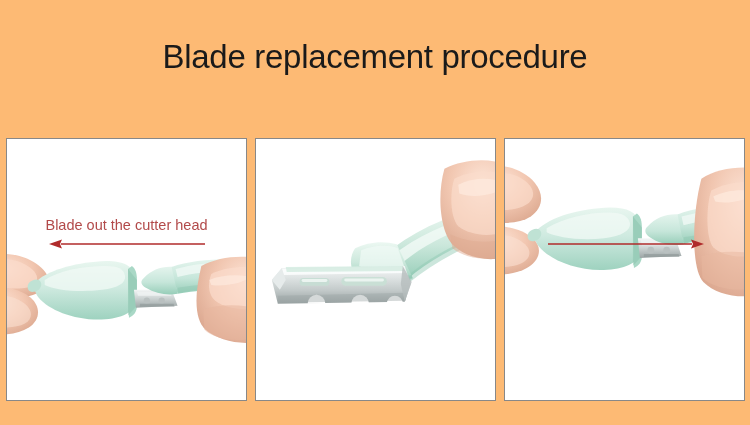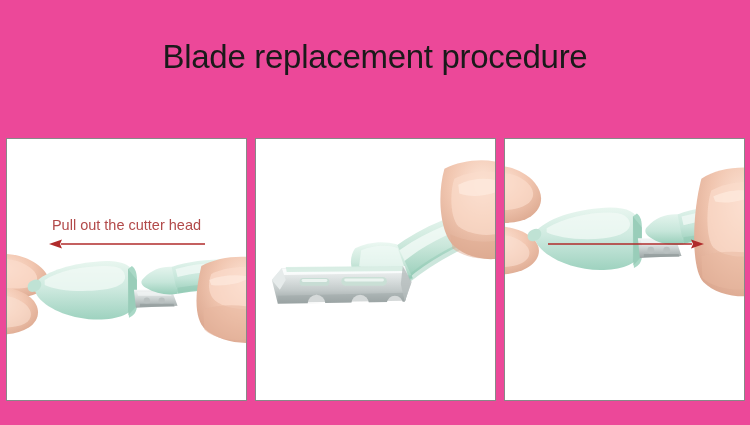--- a/index.html
+++ b/index.html
@@ -9,21 +9,21 @@
     height: 425px;
     background: #ffffff;
     font-family: "Liberation Sans", sans-serif;
     overflow: hidden;
   }
 
   .page {
     position: relative;
     width: 750px;
     height: 425px;
-    background: #ec4899;
+    background: #fdba74;
   }
 
   
   .title {
     position: absolute;
     top: 38px;
     left: 0;
     width: 750px;
     text-align: center;
     font-size: 33px;
@@ -182,21 +182,21 @@
                      C248,210 216,206 200,192 C190,183 188,160 196,128 Z" fill="url(#p1skinR)"></path>
             <path d="M206,136 C220,129 240,127 258,131 L262,168
                      C244,174 222,172 210,163 C203,157 202,146 206,136 Z" fill="#fbdccc" opacity="0.7"></path>
             <path d="M198,172 C214,166 238,166 256,172 L258,198
                      C236,206 210,203 199,192 Z" fill="#e8b79f" opacity="0.55"></path>
             <path d="M204,142 C216,137 232,136 246,139 C236,146 218,149 206,147 Z" fill="#fdeade" opacity="0.7"></path>
           </g>
         </svg>
       </div>
 
-      <div class="caption cap-1">Pull out the cutter head</div>
+      <div class="caption cap-1">Blade out the cutter head</div>
 
       <div class="arrow-wrap">
         <svg class="arrow-svg" viewBox="0 0 165 12" aria-hidden="true">
           <line x1="16" y1="6" x2="160" y2="6" stroke="#b02b2b" stroke-width="1.6"></line>
           <path d="M4,6 L17,1.4 L15,6 L17,10.6 Z" fill="#b02b2b"></path>
         </svg>
       </div>
     </div>
 
     <div class="panel">

